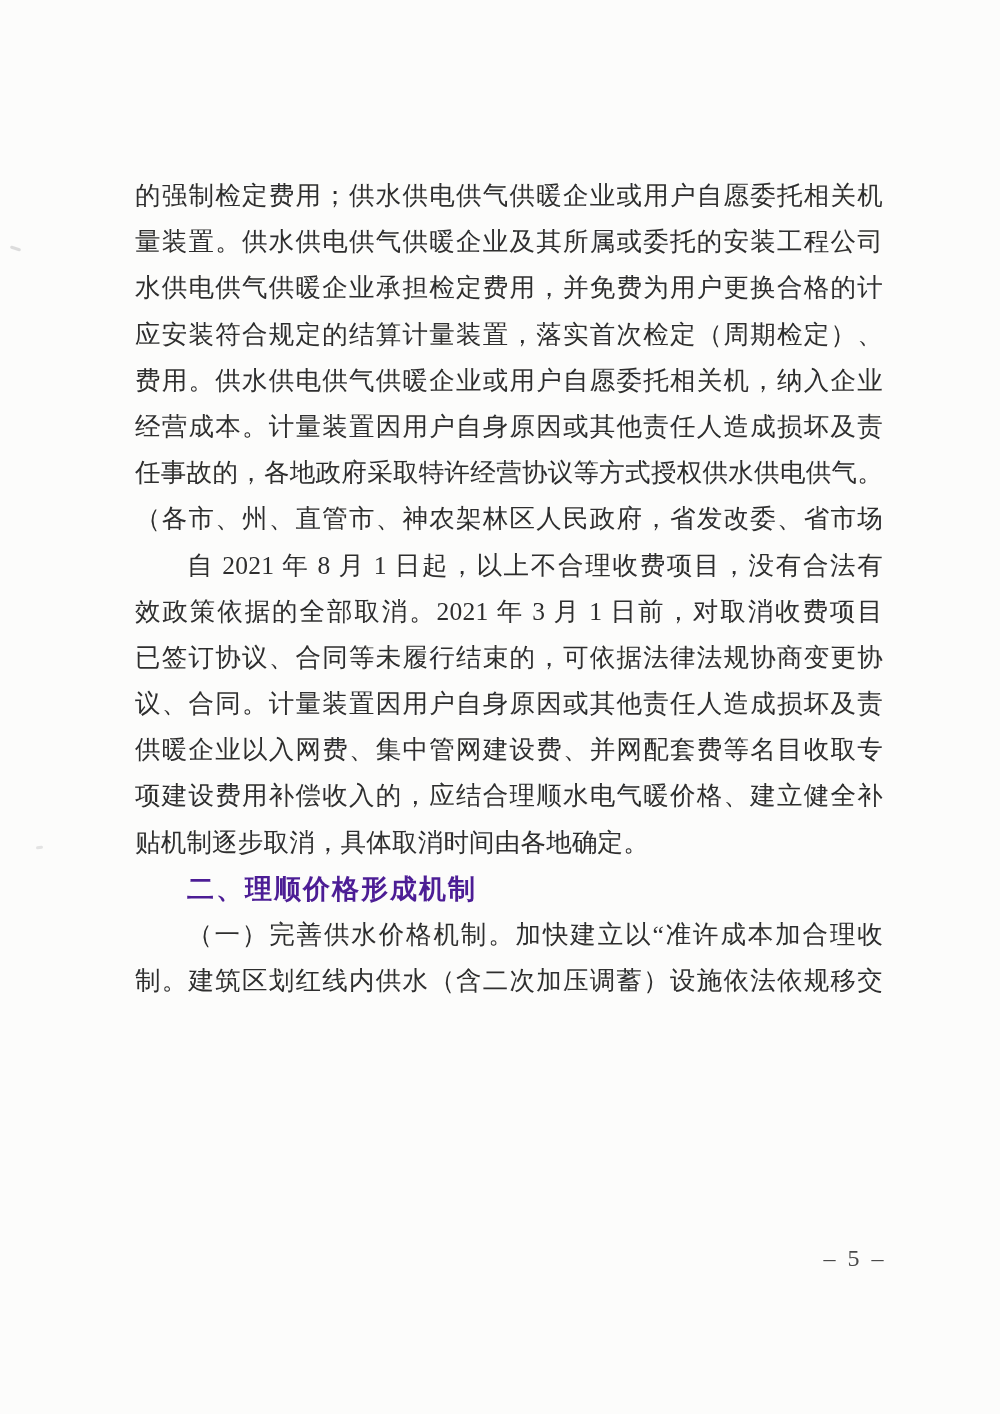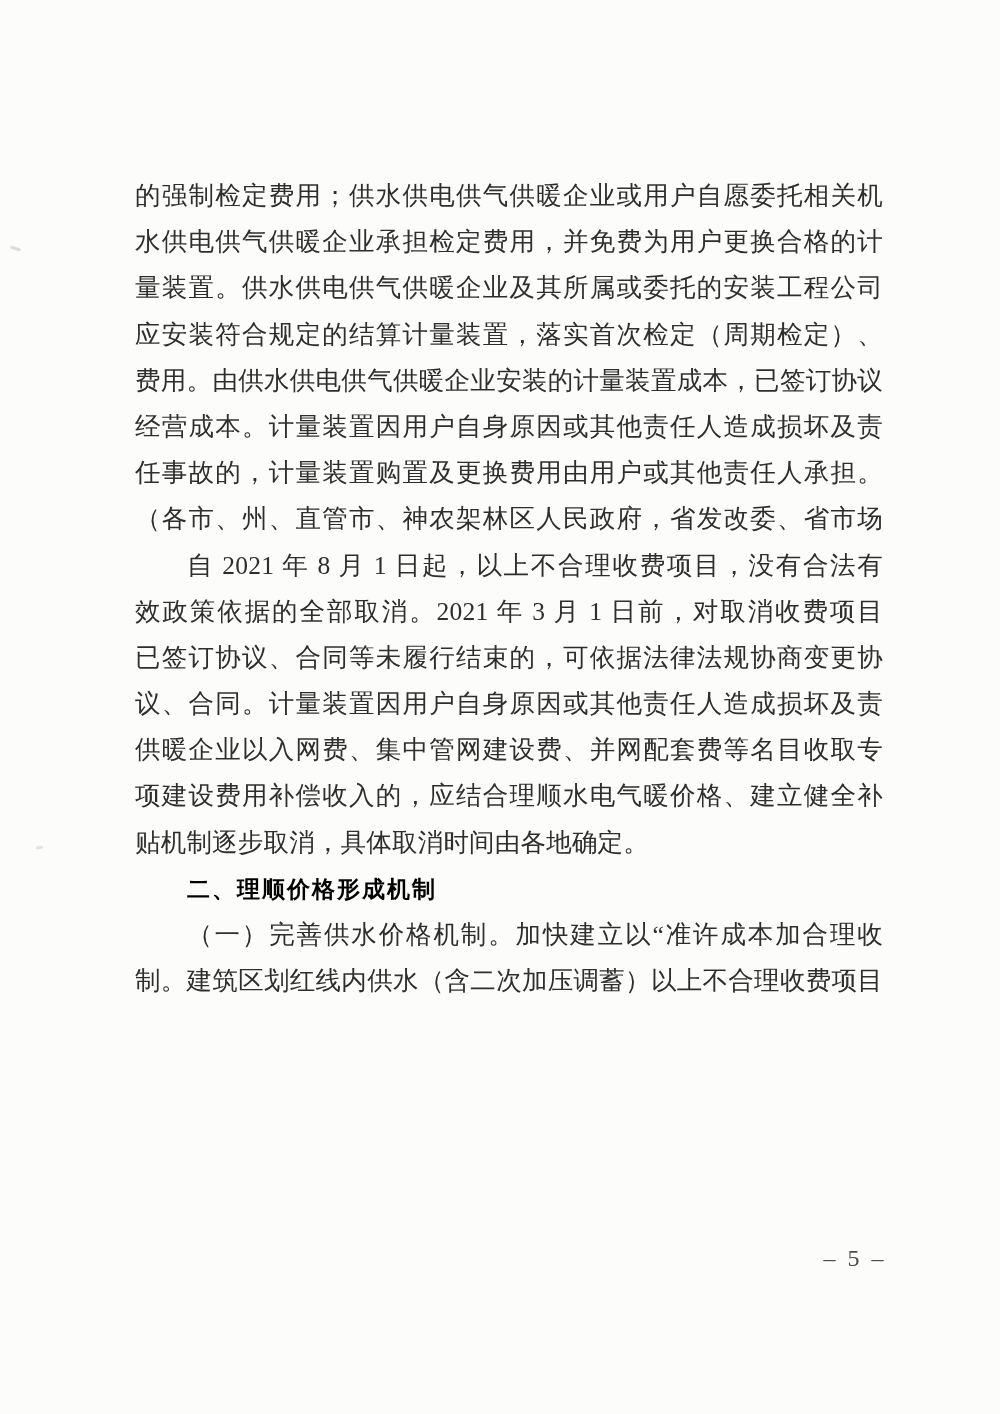--- a/index.html
+++ b/index.html
@@ -37,22 +37,22 @@
   }
   .line.indent {
     padding-left: 52px;
   }
   .line.indent.justify {
     width: 696px;
   }
   .line.heading {
     font-family: "Liberation Sans", "DejaVu Sans", sans-serif;
     font-weight: bold;
-    font-size: 23px;
-    color: #000000;
+    font-size: 27px;
+    color: #4c1d95;
     letter-spacing: 2px;
   }
   .page-number {
     position: absolute;
     left: 815px;
     top: 1245px;
     width: 80px;
     text-align: center;
     font-size: 24px;
     color: #4a4a4a;
@@ -84,33 +84,33 @@
 </head>
 <body>
 
 <div class="page">
   <div class="speck-1"></div>
   <div class="speck-2"></div>
 
   <div class="doc-body">
 
   <div class="line justify">的强制检定费用；供水供电供气供暖企业或用户自愿委托相关机</div>
+      <div class="line justify">量装置。供水供电供气供暖企业及其所属或委托的安装工程公司</div>
       <div class="line justify">水供电供气供暖企业承担检定费用，并免费为用户更换合格的计</div>
-      <div class="line justify">量装置。供水供电供气供暖企业及其所属或委托的安装工程公司</div>
       <div class="line justify">应安装符合规定的结算计量装置，落实首次检定（周期检定）、</div>
-      <div class="line justify">费用。由供水供电供气供暖企业安装的计量装置成本，已签订协议</div>
+      <div class="line justify">费用。供水供电供气供暖企业或用户自愿委托相关机，纳入企业</div>
       <div class="line justify">经营成本。计量装置因用户自身原因或其他责任人造成损坏及责</div>
-      <div class="line justify">任事故的，计量装置购置及更换费用由用户或其他责任人承担。</div>
+      <div class="line justify">任事故的，各地政府采取特许经营协议等方式授权供水供电供气。</div>
       <div class="line justify">（各市、州、直管市、神农架林区人民政府，省发改委、省市场</div>
       <div class="line justify indent">自 2021 年 8 月 1 日起，以上不合理收费项目，没有合法有</div>
       <div class="line justify">效政策依据的全部取消。2021 年 3 月 1 日前，对取消收费项目</div>
       <div class="line justify">已签订协议、合同等未履行结束的，可依据法律法规协商变更协</div>
       <div class="line justify">议、合同。计量装置因用户自身原因或其他责任人造成损坏及责</div>
       <div class="line justify">供暖企业以入网费、集中管网建设费、并网配套费等名目收取专</div>
       <div class="line justify">项建设费用补偿收入的，应结合理顺水电气暖价格、建立健全补</div>
       <div class="line">贴机制逐步取消，具体取消时间由各地确定。</div>
       <div class="line indent heading">二、理顺价格形成机制</div>
       <div class="line justify indent">（一）完善供水价格机制。加快建立以“准许成本加合理收</div>
-      <div class="line justify">制。建筑区划红线内供水（含二次加压调蓄）以上不合理收费项目</div>
+      <div class="line justify">制。建筑区划红线内供水（含二次加压调蓄）设施依法依规移交</div>
     </div>
 
   <div class="page-number">– 5 –</div>
 </div>
 
 </body></html>

